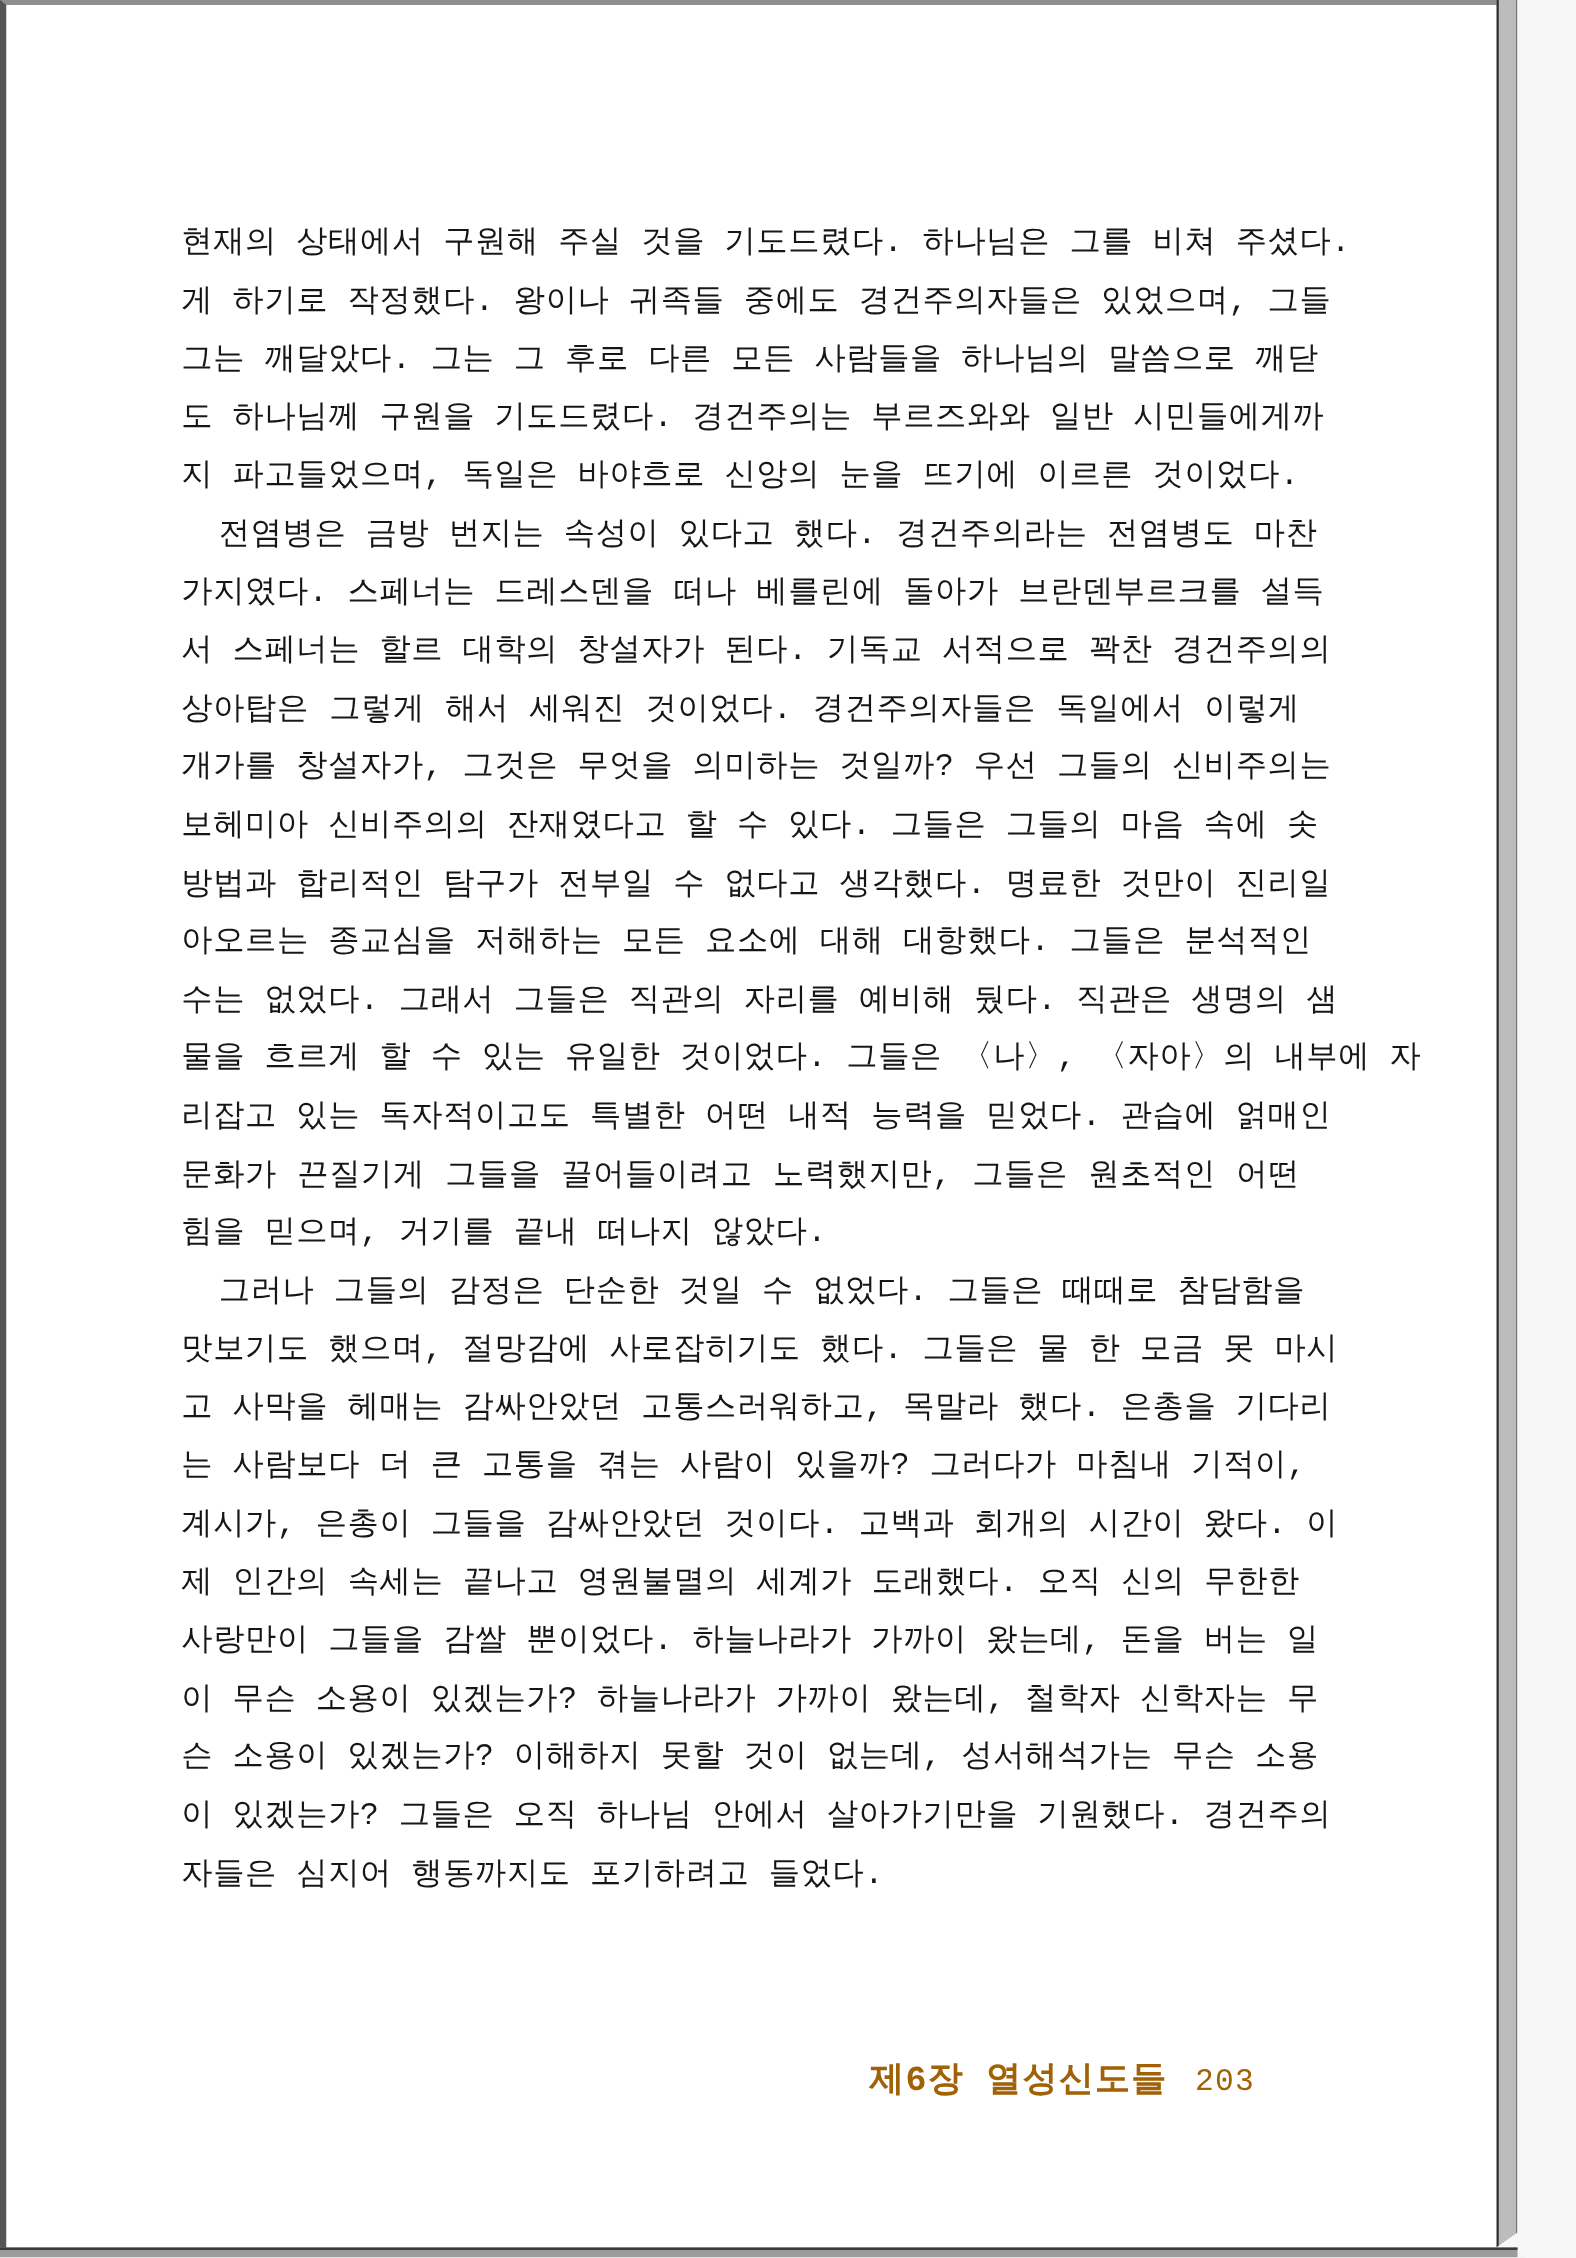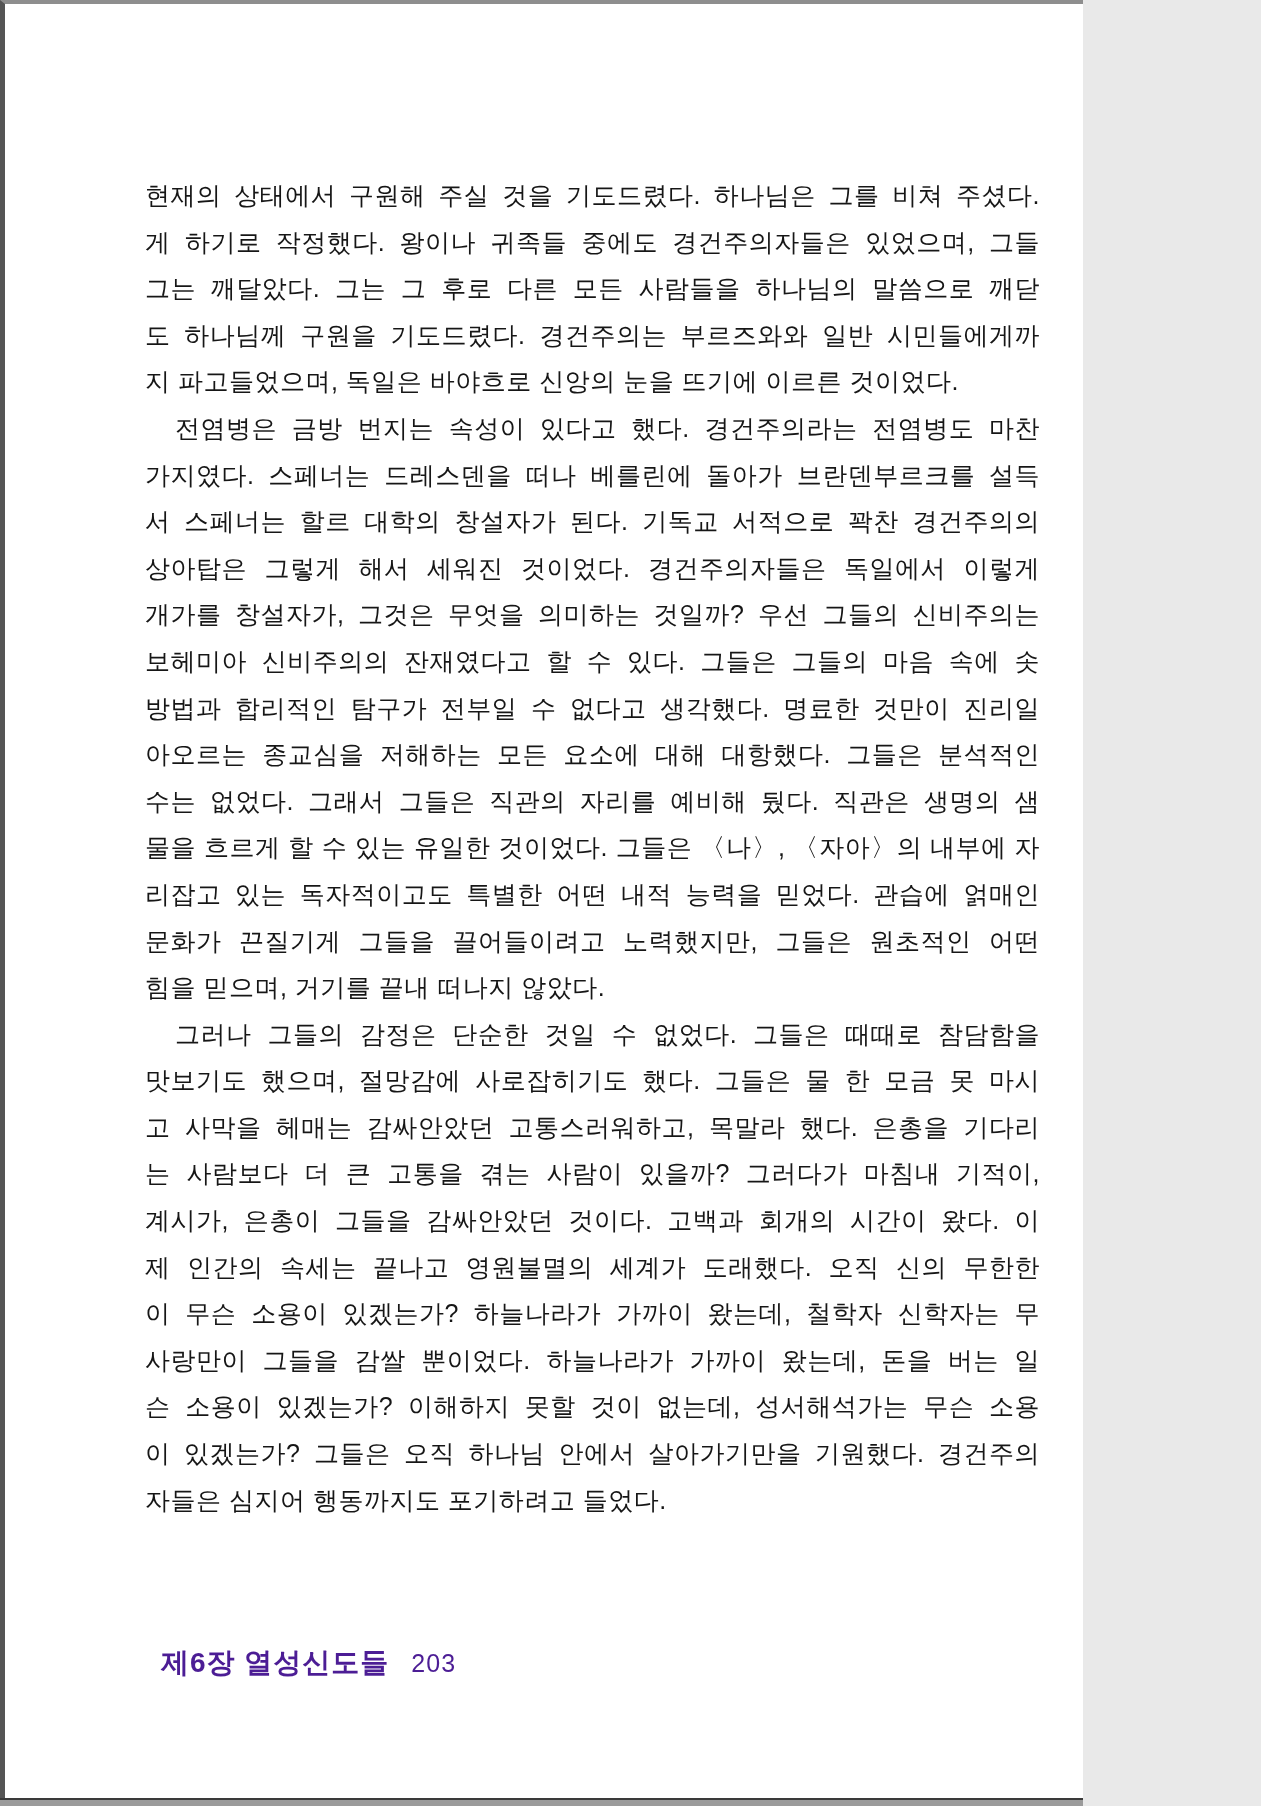--- a/index.html
+++ b/index.html
@@ -2,25 +2,25 @@
 <html><head>
 <meta charset="utf-8">
 <style>
   html, body {
     margin: 0;
     padding: 0;
     background: #e9e9e9;
   }
   .screen {
     position: relative;
-    width: 1083px;
+    width: 1261px;
     height: 1806px;
     background: #f7f7f7;
     overflow: hidden;
-    font-family: Liberation Sans, sans-serif;
+    font-family: Liberation Mono, monospace;
   }
   
   .page {
     position: absolute;
     left: 0;
     top: 0;
     width: 1199px;
     height: 1799px;
     background: #ffffff;
     border-top: 4px solid #8e8e8e;
@@ -68,25 +68,25 @@
     height: 46.6px;
   }
   .line.para-end {
     text-align-last: left;
   }
   .line.indent {
     text-indent: 30px;
   }
   .footer {
     position: absolute;
-    left: 156px;
+    left: 124px;
     top: 1640px;
     width: 875px;
-    text-align: left;
-    color: #4c1d95;
+    text-align: right;
+    color: #a16207;
   }
   .footer .chapter {
     font-size: 28px;
     font-weight: bold;
     letter-spacing: 1px;
   }
   .footer .page-number {
     font-size: 25px;
     margin-left: 22px;
     letter-spacing: 1px;
@@ -120,22 +120,22 @@
           <div class="line">문화가 끈질기게 그들을 끌어들이려고 노력했지만, 그들은 원초적인 어떤</div>
           <div class="line para-end">힘을 믿으며, 거기를 끝내 떠나지 않았다.</div>
         </div>
         <div>
           <div class="line indent">그러나 그들의 감정은 단순한 것일 수 없었다. 그들은 때때로 참담함을</div>
           <div class="line">맛보기도 했으며, 절망감에 사로잡히기도 했다. 그들은 물 한 모금 못 마시</div>
           <div class="line">고 사막을 헤매는 감싸안았던 고통스러워하고,  목말라 했다. 은총을 기다리</div>
           <div class="line">는 사람보다 더 큰 고통을 겪는 사람이 있을까? 그러다가 마침내 기적이,</div>
           <div class="line">계시가, 은총이 그들을 감싸안았던 것이다. 고백과 회개의 시간이 왔다. 이</div>
           <div class="line">제 인간의 속세는 끝나고 영원불멸의 세계가 도래했다. 오직 신의 무한한</div>
+          <div class="line">사랑만이 그들을 감쌀 뿐이었다. 하늘나라가 가까이 왔는데, 돈을 버는 일</div>
           <div class="line">이 무슨 소용이 있겠는가? 하늘나라가 가까이 왔는데, 철학자 신학자는 무</div>
-          <div class="line">사랑만이 그들을 감쌀 뿐이었다. 하늘나라가 가까이 왔는데, 돈을 버는 일</div>
           <div class="line">슨 소용이 있겠는가? 이해하지 못할 것이 없는데, 성서해석가는 무슨 소용</div>
           <div class="line">이 있겠는가? 그들은 오직 하나님 안에서 살아가기만을 기원했다. 경건주의</div>
           <div class="line para-end">자들은 심지어 행동까지도 포기하려고 들었다.</div>
         </div>
       </div>
     <div class="footer">
       <span class="chapter">제6장 열성신도들</span><span class="page-number">203</span>
     </div>
   </div>
   <div class="edge-right"></div>

